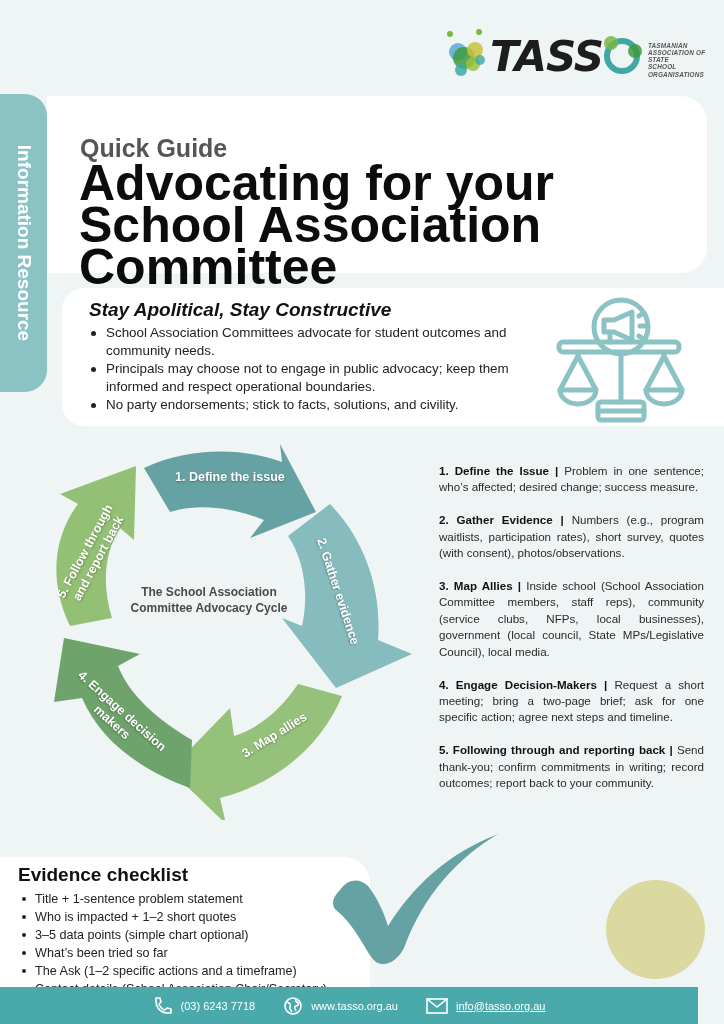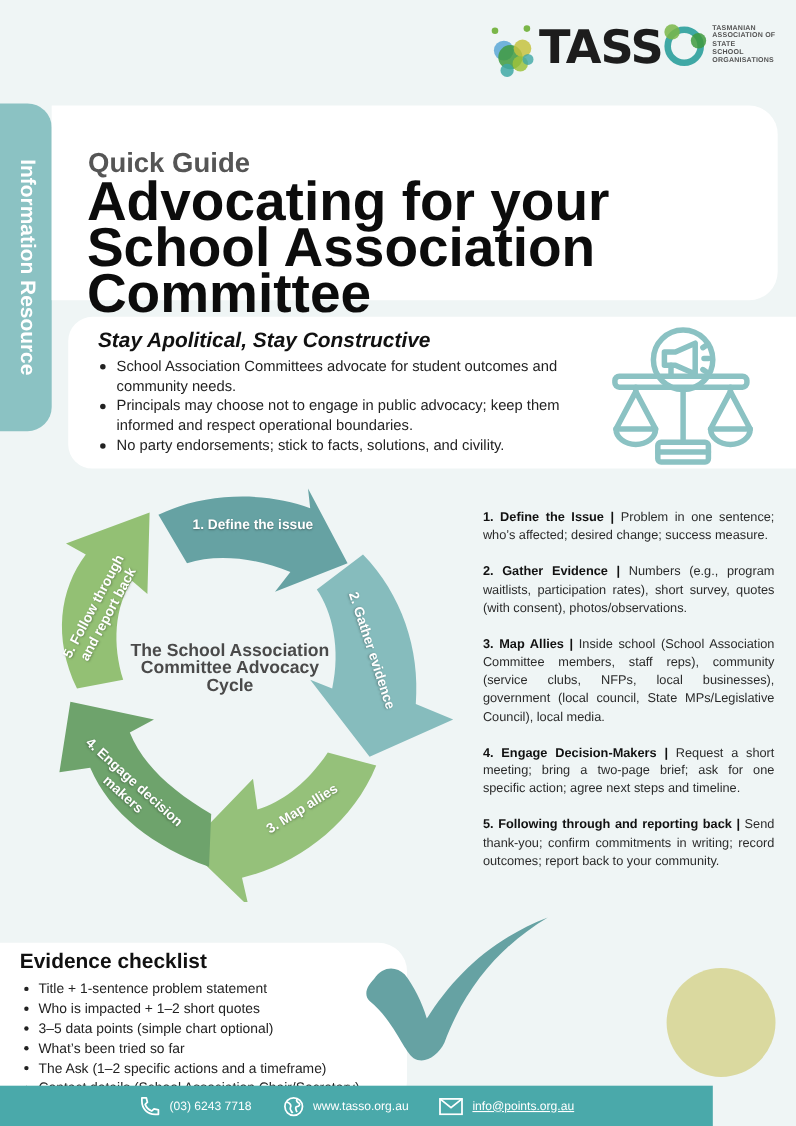--- a/index.html
+++ b/index.html
@@ -7,21 +7,21 @@
   body {
     background: #eff5f5;
     font-family: "Liberation Sans", sans-serif;
     color: #1c1c1c;
     position: relative;
   }
 
   
   .logo {
     position: absolute; left: 446px; top: 22px; width: 260px; height: 56px;
-    display: flex; align-items: flex-start;
+    display: flex; align-items: flex-end; font-style: italic;
   }
   .logo-mark { width: 42px; height: 50px; position: relative; }
   .logo-word {
     font-family: "DejaVu Sans", sans-serif;
     font-weight: bold; font-size: 42px; letter-spacing: -1px;
     color: #1d1d1d; margin-left: 2px; line-height: 1;
   }
   .logo-o {
     display: inline-block; width: 36px; height: 36px; border-radius: 50%;
     border: 6px solid #3fa8a5; vertical-align: -3px; margin-left: 1px; position: relative;
@@ -89,21 +89,21 @@
   .cycle { position: absolute; left: 20px; top: 440px; width: 400px; height: 380px; }
   .cycle svg { position: absolute; left: 0; top: 0; }
   .arrow-label {
     position: absolute; color: #fff; font-weight: bold; font-size: 12.5px;
     white-space: nowrap; text-align: center; line-height: 15px;
     text-shadow: 0 1px 2px rgba(0,0,0,.35);
     transform-origin: center center;
   }
   .cycle-center {
     position: absolute; left: 94px; top: 144px; width: 190px;
-    text-align: center; font-weight: bold; font-size: 16px; line-height: 16px; color: #4a4a4a;
+    text-align: center; font-weight: bold; font-size: 12px; line-height: 16px; color: #4a4a4a;
   }
 
   
   .steps {
     position: absolute; left: 426px; top: 463px; width: 278px;
     font-size: 11.6px; line-height: 16.4px; color: #2a2a2a; text-align: justify;
   }
   .step { margin-bottom: 16.5px; margin-left: 13px; }
   .step b { color: #111; }
 
@@ -126,21 +126,21 @@
     width: 4px; height: 4px; border-radius: 50%; background: #222;
   }
   .checkmark { position: absolute; left: 328px; top: 832px; width: 180px; height: 135px; }
   .yellow-dot {
     position: absolute; left: 606px; top: 880px; width: 99px; height: 99px;
     border-radius: 50%; background: #dad99f;
   }
 
   
   .footer {
-    position: absolute; left: 0; top: 987px; width: 648px; height: 37px;
+    position: absolute; left: 0; top: 987px; width: 698px; height: 37px;
     background: #4aa9aa; display: flex; align-items: center; justify-content: center;
     color: #fff; font-size: 11px;
   }
   .footer-item { display: flex; align-items: center; margin: 0 14px; }
   .footer-item svg { margin-right: 8px; }
   .footer-item a { color: #fff; text-decoration: underline; }
 </style>
 </head>
 <body>
 
@@ -263,15 +263,15 @@
       <circle cx="10" cy="10" r="8"></circle>
       <path d="M4 6 c3 1 4 3 3 5 -1 2 1 3 2 5 M13 3 c-1 2 0 3 2 4 1 1 0 3 -2 3 -2 0 -1 3 0 5"></path>
     </svg>
     <span>www.tasso.org.au</span>
   </div>
   <div class="footer-item">
     <svg width="22" height="16" viewBox="0 0 22 16" fill="none" stroke="#fff" stroke-width="1.6">
       <rect x="1" y="1" width="20" height="14"></rect>
       <path d="M1 1 l10 8 10 -8"></path>
     </svg>
-    <a>info@points.org.au</a>
+    <a>info@tasso.org.au</a>
   </div>
 </div>
 
 </body></html>

